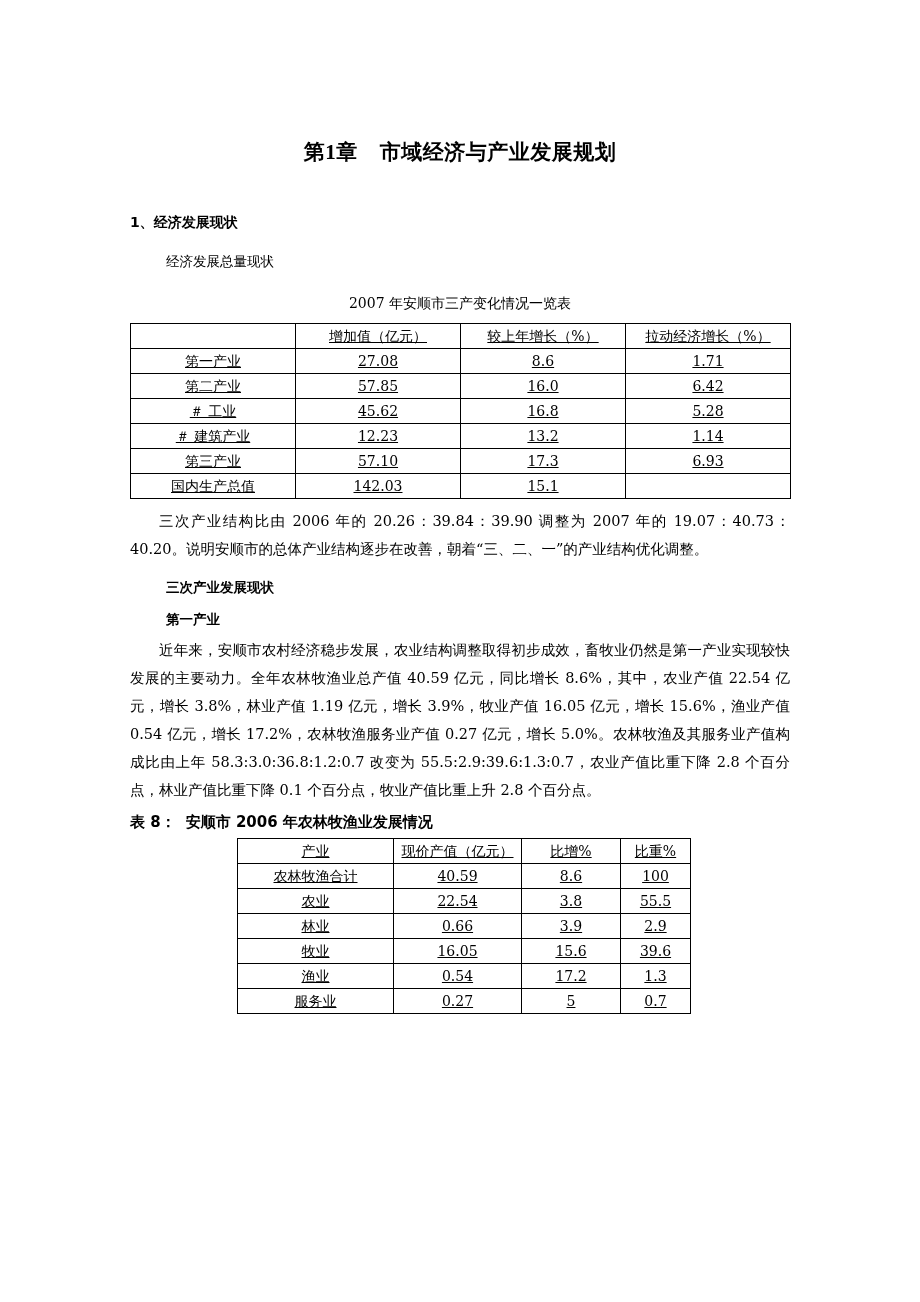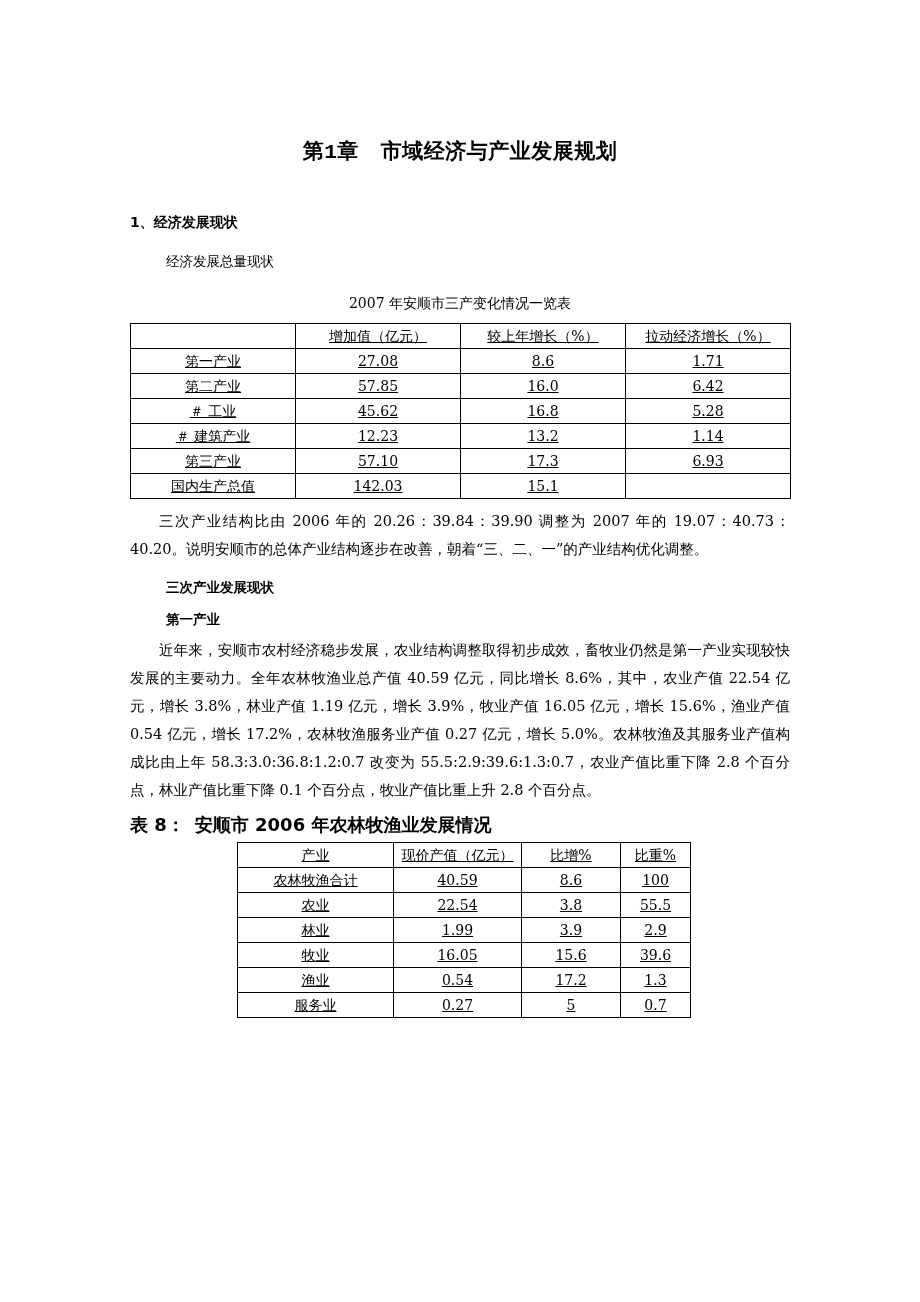--- a/index.html
+++ b/index.html
@@ -22,21 +22,21 @@
   .content {
     position: absolute;
     left: 130px;
     top: 0;
     width: 660px;
   }
 
   
   .chapter-title {
     text-align: center;
-    font-family: Liberation Mono, monospace;
+    font-family: Liberation Serif, serif;
     font-weight: bold;
     font-size: 21px;
     letter-spacing: 0.5px;
     margin: 0;
     padding-top: 140px;
     line-height: 1.2;
   }
   .chapter-title .gap { display: inline-block; width: 22px; }
 
   .h-level1 {
@@ -80,21 +80,21 @@
     text-align: center;
     font-size: 14px;
     margin: 5px;
     padding-top: 18px;
     padding-bottom: 6px;
     line-height: 1.3;
   }
   .table-label {
     font-family: "DejaVu Sans", "Liberation Sans", sans-serif;
     font-weight: bold;
-    font-size: 18px;
+    font-size: 15px;
     margin: 0;
     padding-top: 8px;
     padding-bottom: 5px;
     line-height: 1.4;
   }
   .table-label .sp { display: inline-block; width: 10px; }
 
   
   table.doc-table {
     border-collapse: collapse;
@@ -240,21 +240,21 @@
           <td>100</td>
         </tr>
         <tr>
           <td>农业</td>
           <td>22.54</td>
           <td>3.8</td>
           <td>55.5</td>
         </tr>
         <tr>
           <td>林业</td>
-          <td>1.99</td>
+          <td>0.66</td>
           <td>3.9</td>
           <td>2.9</td>
         </tr>
         <tr>
           <td>牧业</td>
           <td>16.05</td>
           <td>15.6</td>
           <td>39.6</td>
         </tr>
         <tr>

